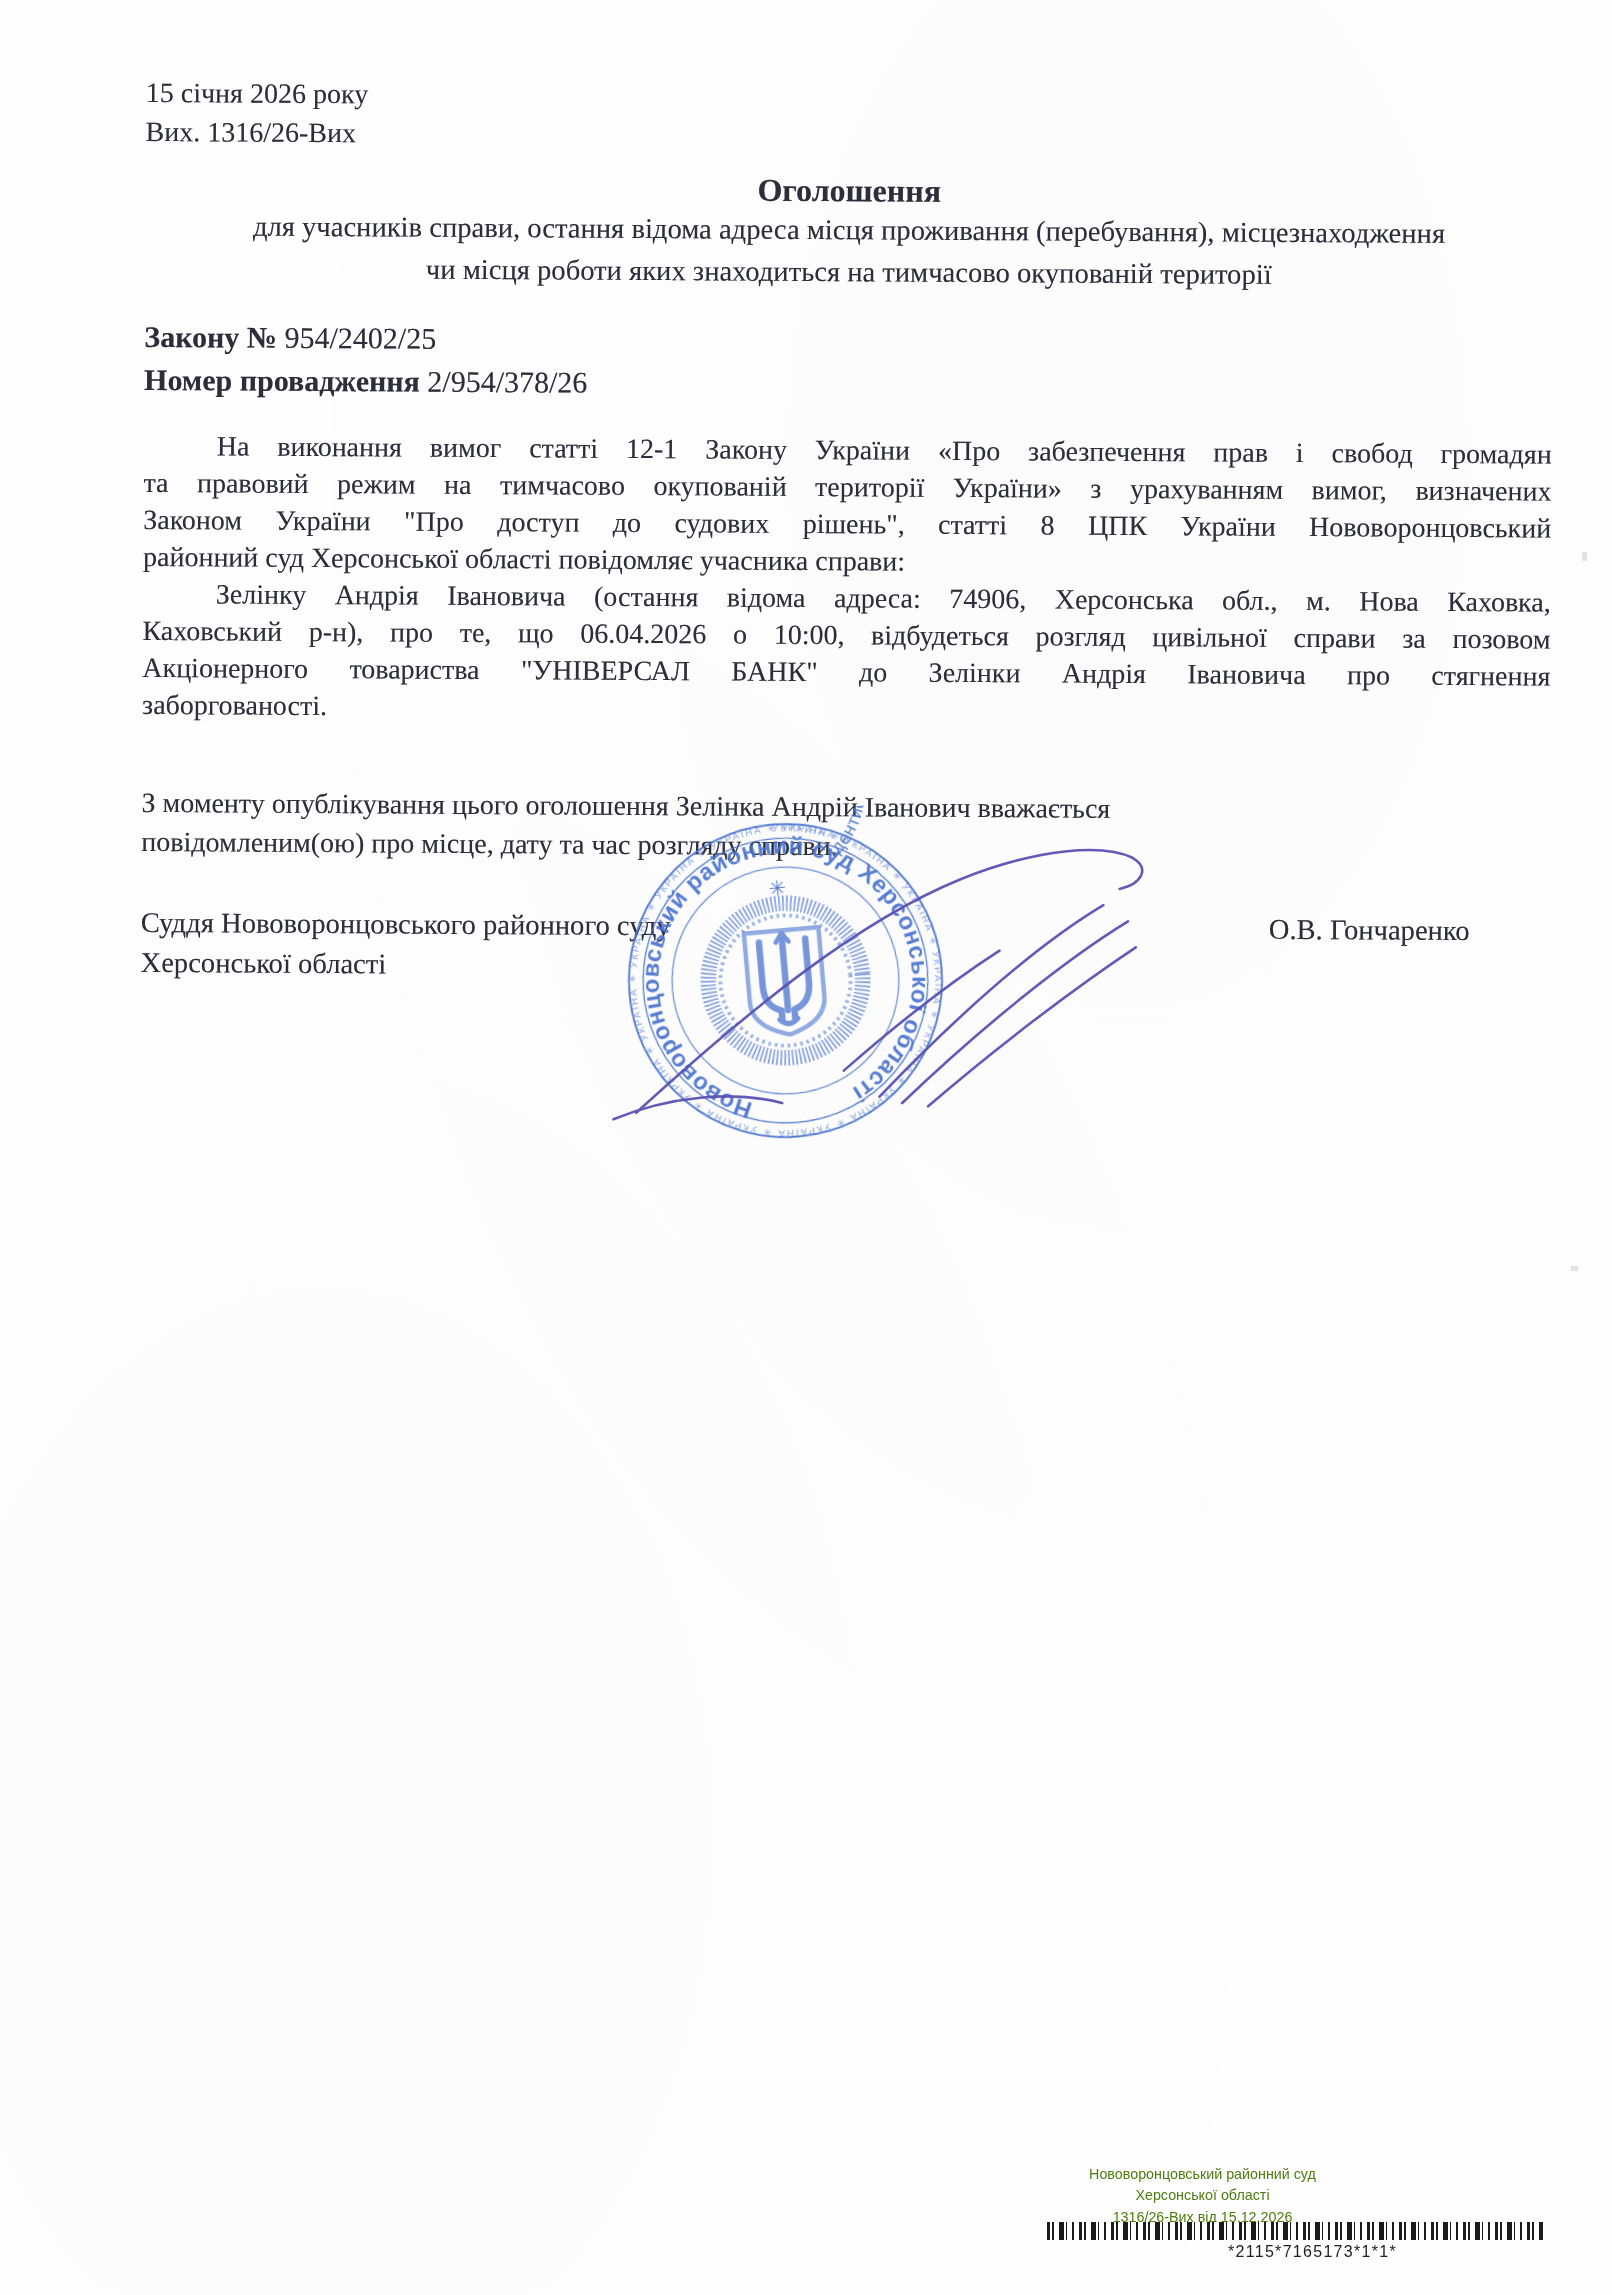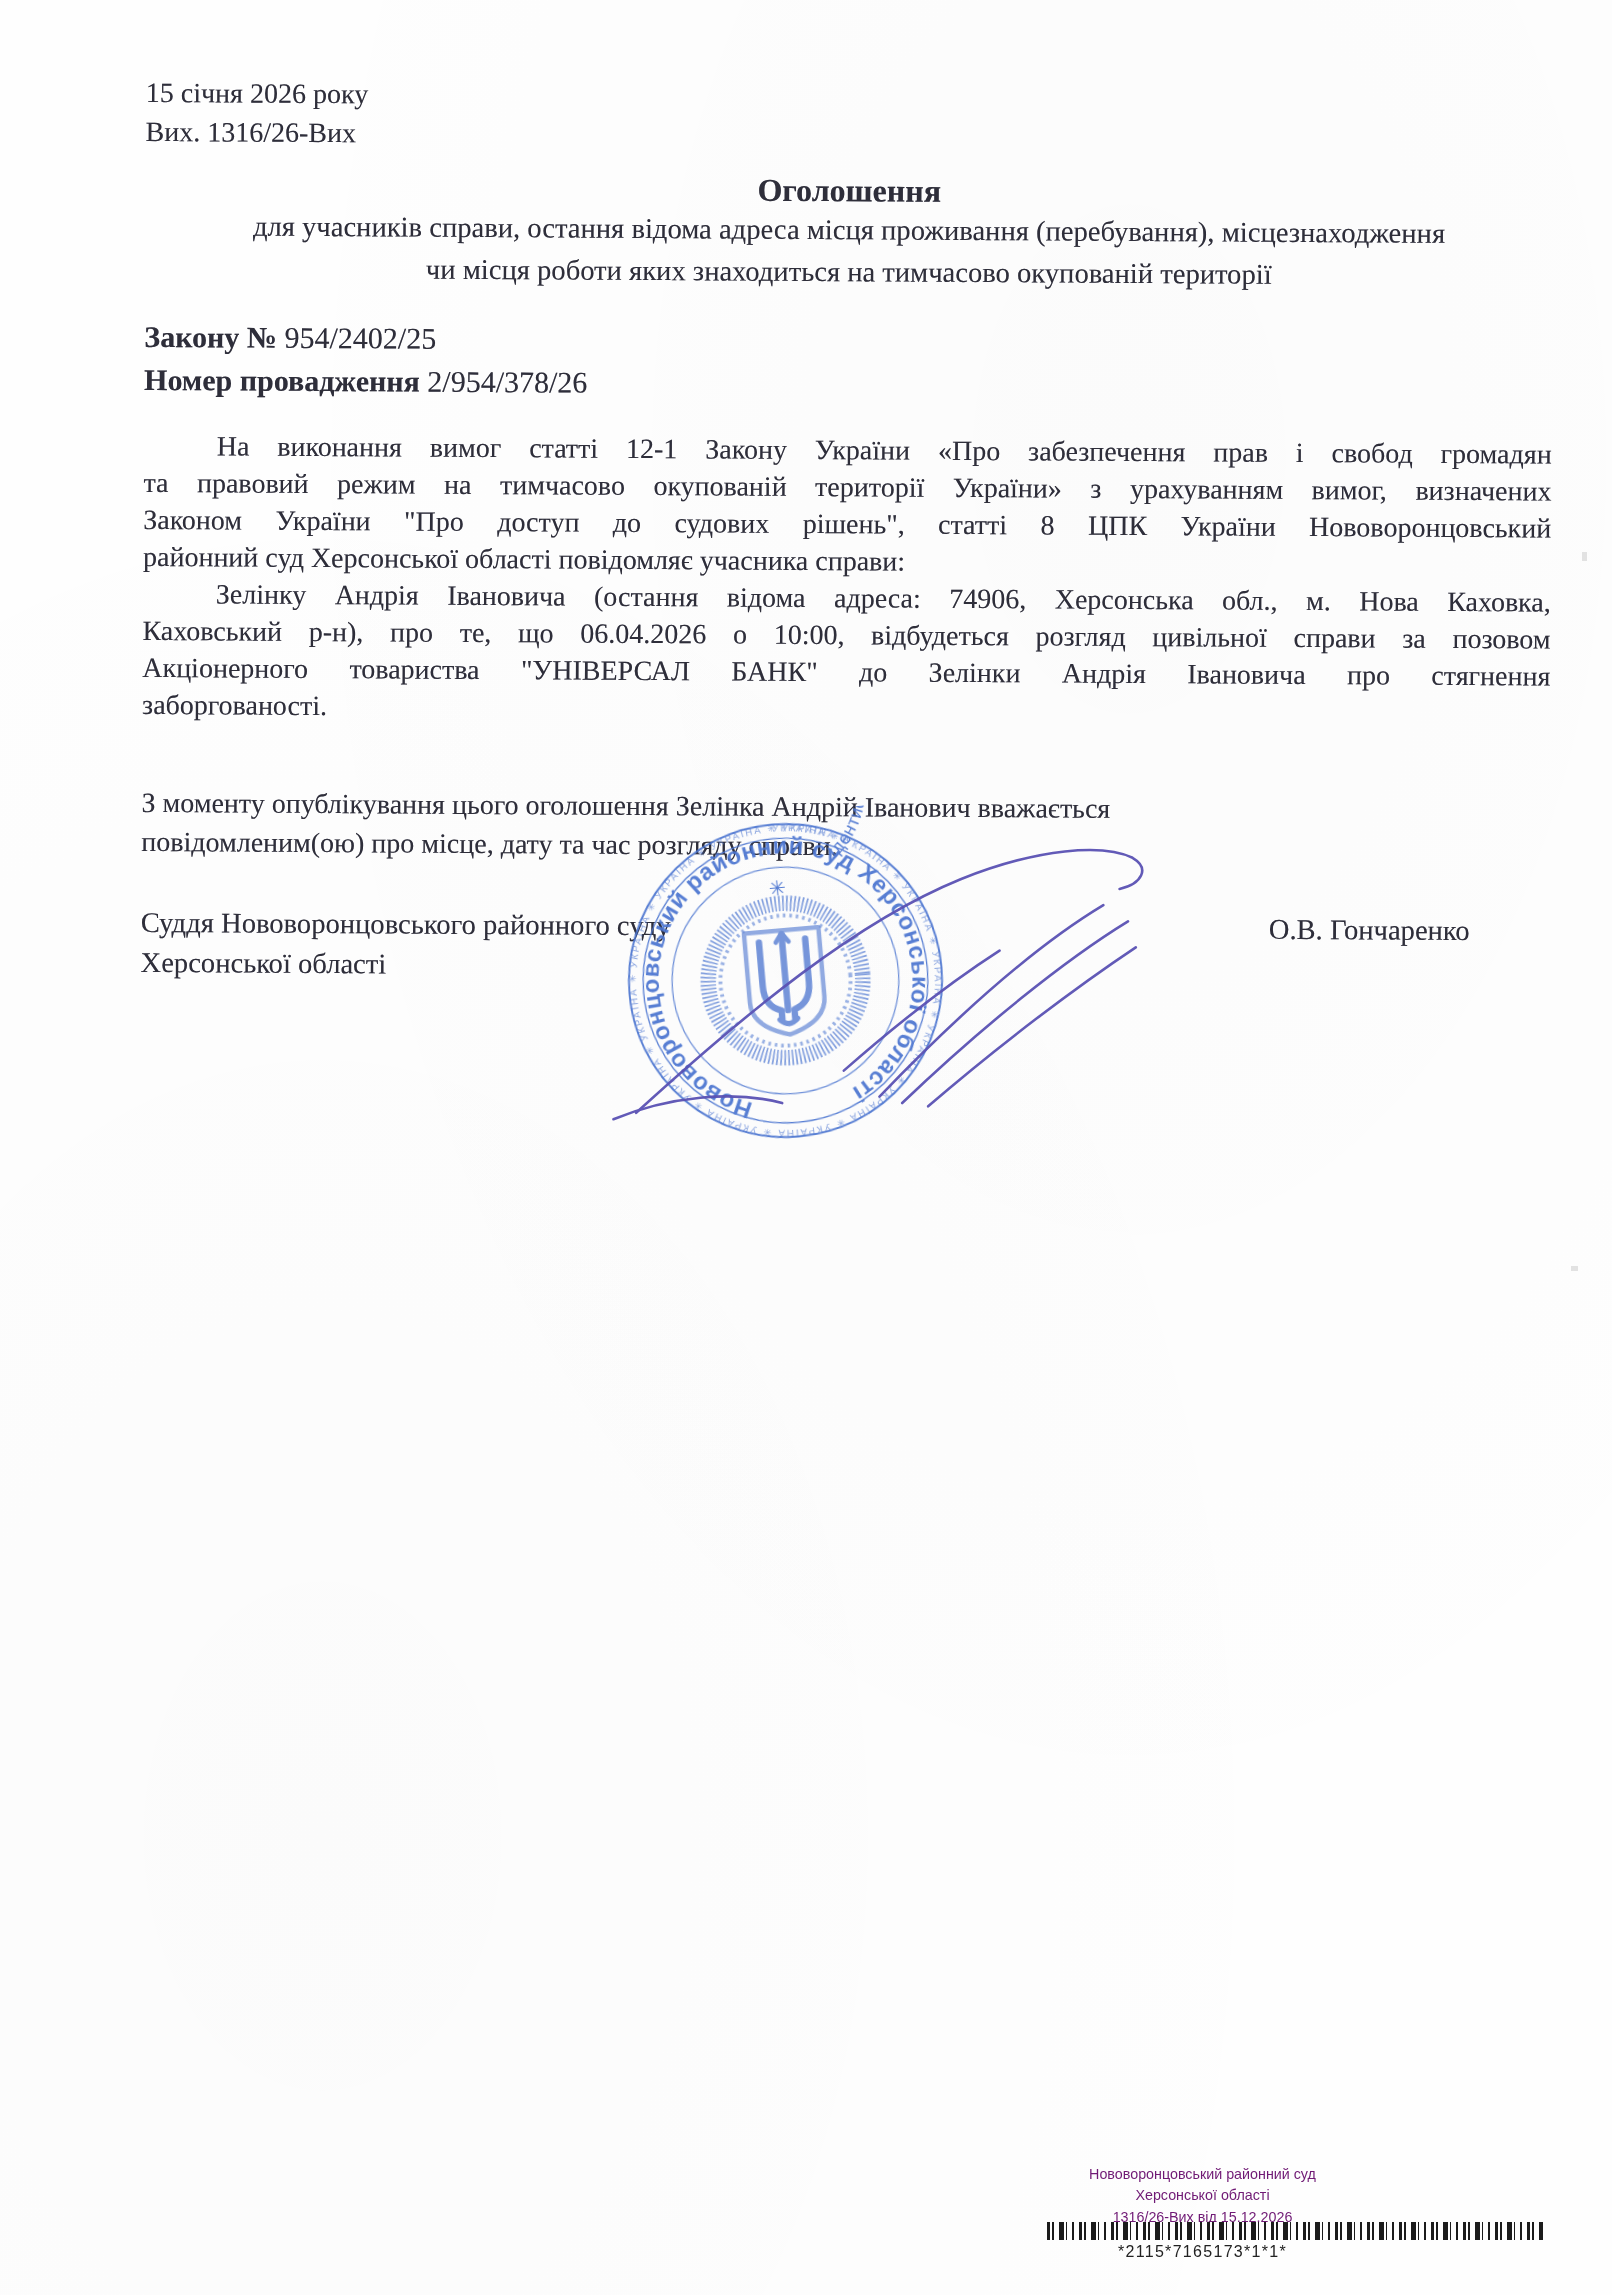--- a/index.html
+++ b/index.html
@@ -44,35 +44,35 @@
     opacity:0.92;
   }
   .autograph {
     position:absolute; inset:0; width:1613px; height:2295px;
     pointer-events:none;
   }
 
   .footer {
     position:absolute; left:1008px; top:2164px; width:389px;
     font-family:"Liberation Sans", sans-serif;
-    color:#701a75; font-size:14.3px; line-height:21.4px; text-align:center;
+    color:#4d7c0f; font-size:14.3px; line-height:21.4px; text-align:center;
   }
   .barcode {
     position:absolute; left:1047px; top:2222px; width:496px; height:18px;
     background:repeating-linear-gradient(90deg,
       #1b1b1b 0 3.2px,  #fefefe 3.2px 5.2px,
       #1b1b1b 5.2px 7.1px, #fefefe 7.1px 11.7px,
       #1b1b1b 11.7px 17px, #fefefe 17px 19px,
       #1b1b1b 19px 20px, #fefefe 20px 25px,
       #1b1b1b 25px 27px, #fefefe 27px 32px);
   }
   .barcode-text {
     position:absolute; left:1008px; top:2243px; width:389px;
     font-family:"Liberation Sans", sans-serif;
-    color:#222; font-size:16px; letter-spacing:1.3px; text-align:center;
+    color:#222; font-size:16px; letter-spacing:1.3px; text-align:right;
   }
   .speck { position:absolute; background:#c8c8c8; opacity:0.5; }
   .speck1 { left:1582px; top:552px; width:5.2px; height:9px; }
   .speck2 { left:1571px; top:1266px; width:6.5px; height:5.2px; }
 </style>
 </head>
 <body>
 
 <div class="scan-noise"></div>
 

